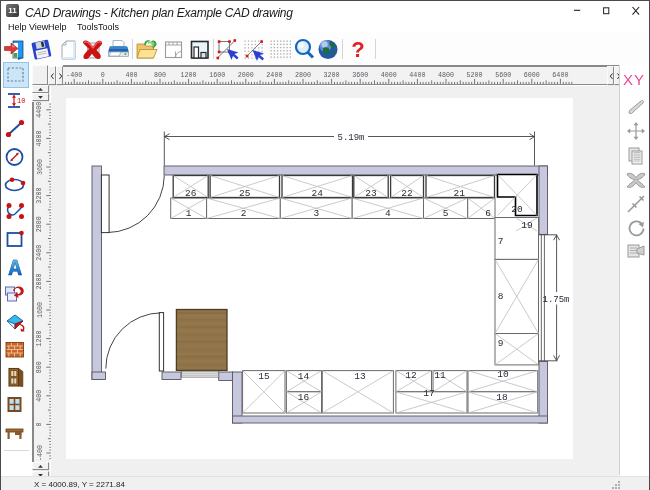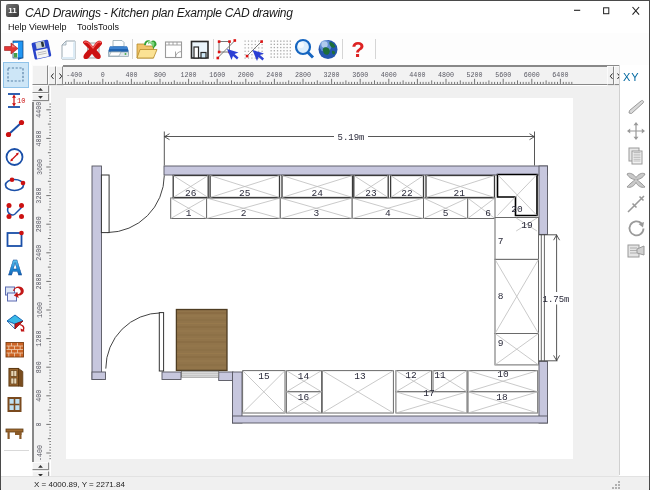--- a/index.html
+++ b/index.html
@@ -874,21 +874,21 @@
         <svg width="24" height="24" viewBox="0 0 24 24" style="position:absolute;left:0;top:0">
           <rect x="3" y="8" width="17" height="3" fill="#a06a30" stroke="#5f3d15" stroke-width="0.8"></rect>
  <rect x="4.5" y="11" width="2.2" height="7" fill="#8a5a28"></rect>
  <rect x="16.3" y="11" width="2.2" height="7" fill="#8a5a28"></rect>
  <rect x="12" y="11" width="6.5" height="3" fill="#8a5a28"></rect>
         </svg>
       </div>
       <div style="position:absolute;left:3px;top:389px;width:25px;height:1px;background:#d9d9d9"></div>
     </div>
 <div id="righttools" class="abs">
-      <div class="abs" style="left:3px;top:6px;font-size:11px;color:#0369a1;letter-spacing:1px;-webkit-font-smoothing:antialiased">XY</div>
+      <div class="abs" style="left:3px;top:6px;font-size:15px;color:#ec4899;letter-spacing:1px;-webkit-font-smoothing:antialiased">XY</div>
 <svg class="abs" style="left:4px;top:29px" width="24" height="24" viewBox="0 0 24 24">
         <path d="M5 19 l2.5 0.5 L19 9 C20.5 7.5 18.5 5.5 17 7 L5.5 16.5 Z" fill="#d9d9d9" stroke="#9a9a9a" stroke-width="1"></path>
       </svg>
 <svg class="abs" style="left:4px;top:54px" width="24" height="24" viewBox="0 0 24 24">
         <path d="M12 4 v16 M4 12 h16" stroke="#9a9a9a" stroke-width="1.2" fill="none"></path>
         <path d="M12 3 l-2.5 3.2 h5 Z M12 21 l-2.5 -3.2 h5 Z M3 12 l3.2 -2.5 v5 Z M21 12 l-3.2 -2.5 v5 Z" fill="#9a9a9a"></path>
       </svg>
 <svg class="abs" style="left:4px;top:79px" width="24" height="24" viewBox="0 0 24 24">
         <rect x="5" y="4" width="10" height="13" fill="#e8e8e8" stroke="#9a9a9a" stroke-width="1"></rect>
         <rect x="8" y="7" width="10" height="13" fill="#f2f2f2" stroke="#9a9a9a" stroke-width="1"></rect>

